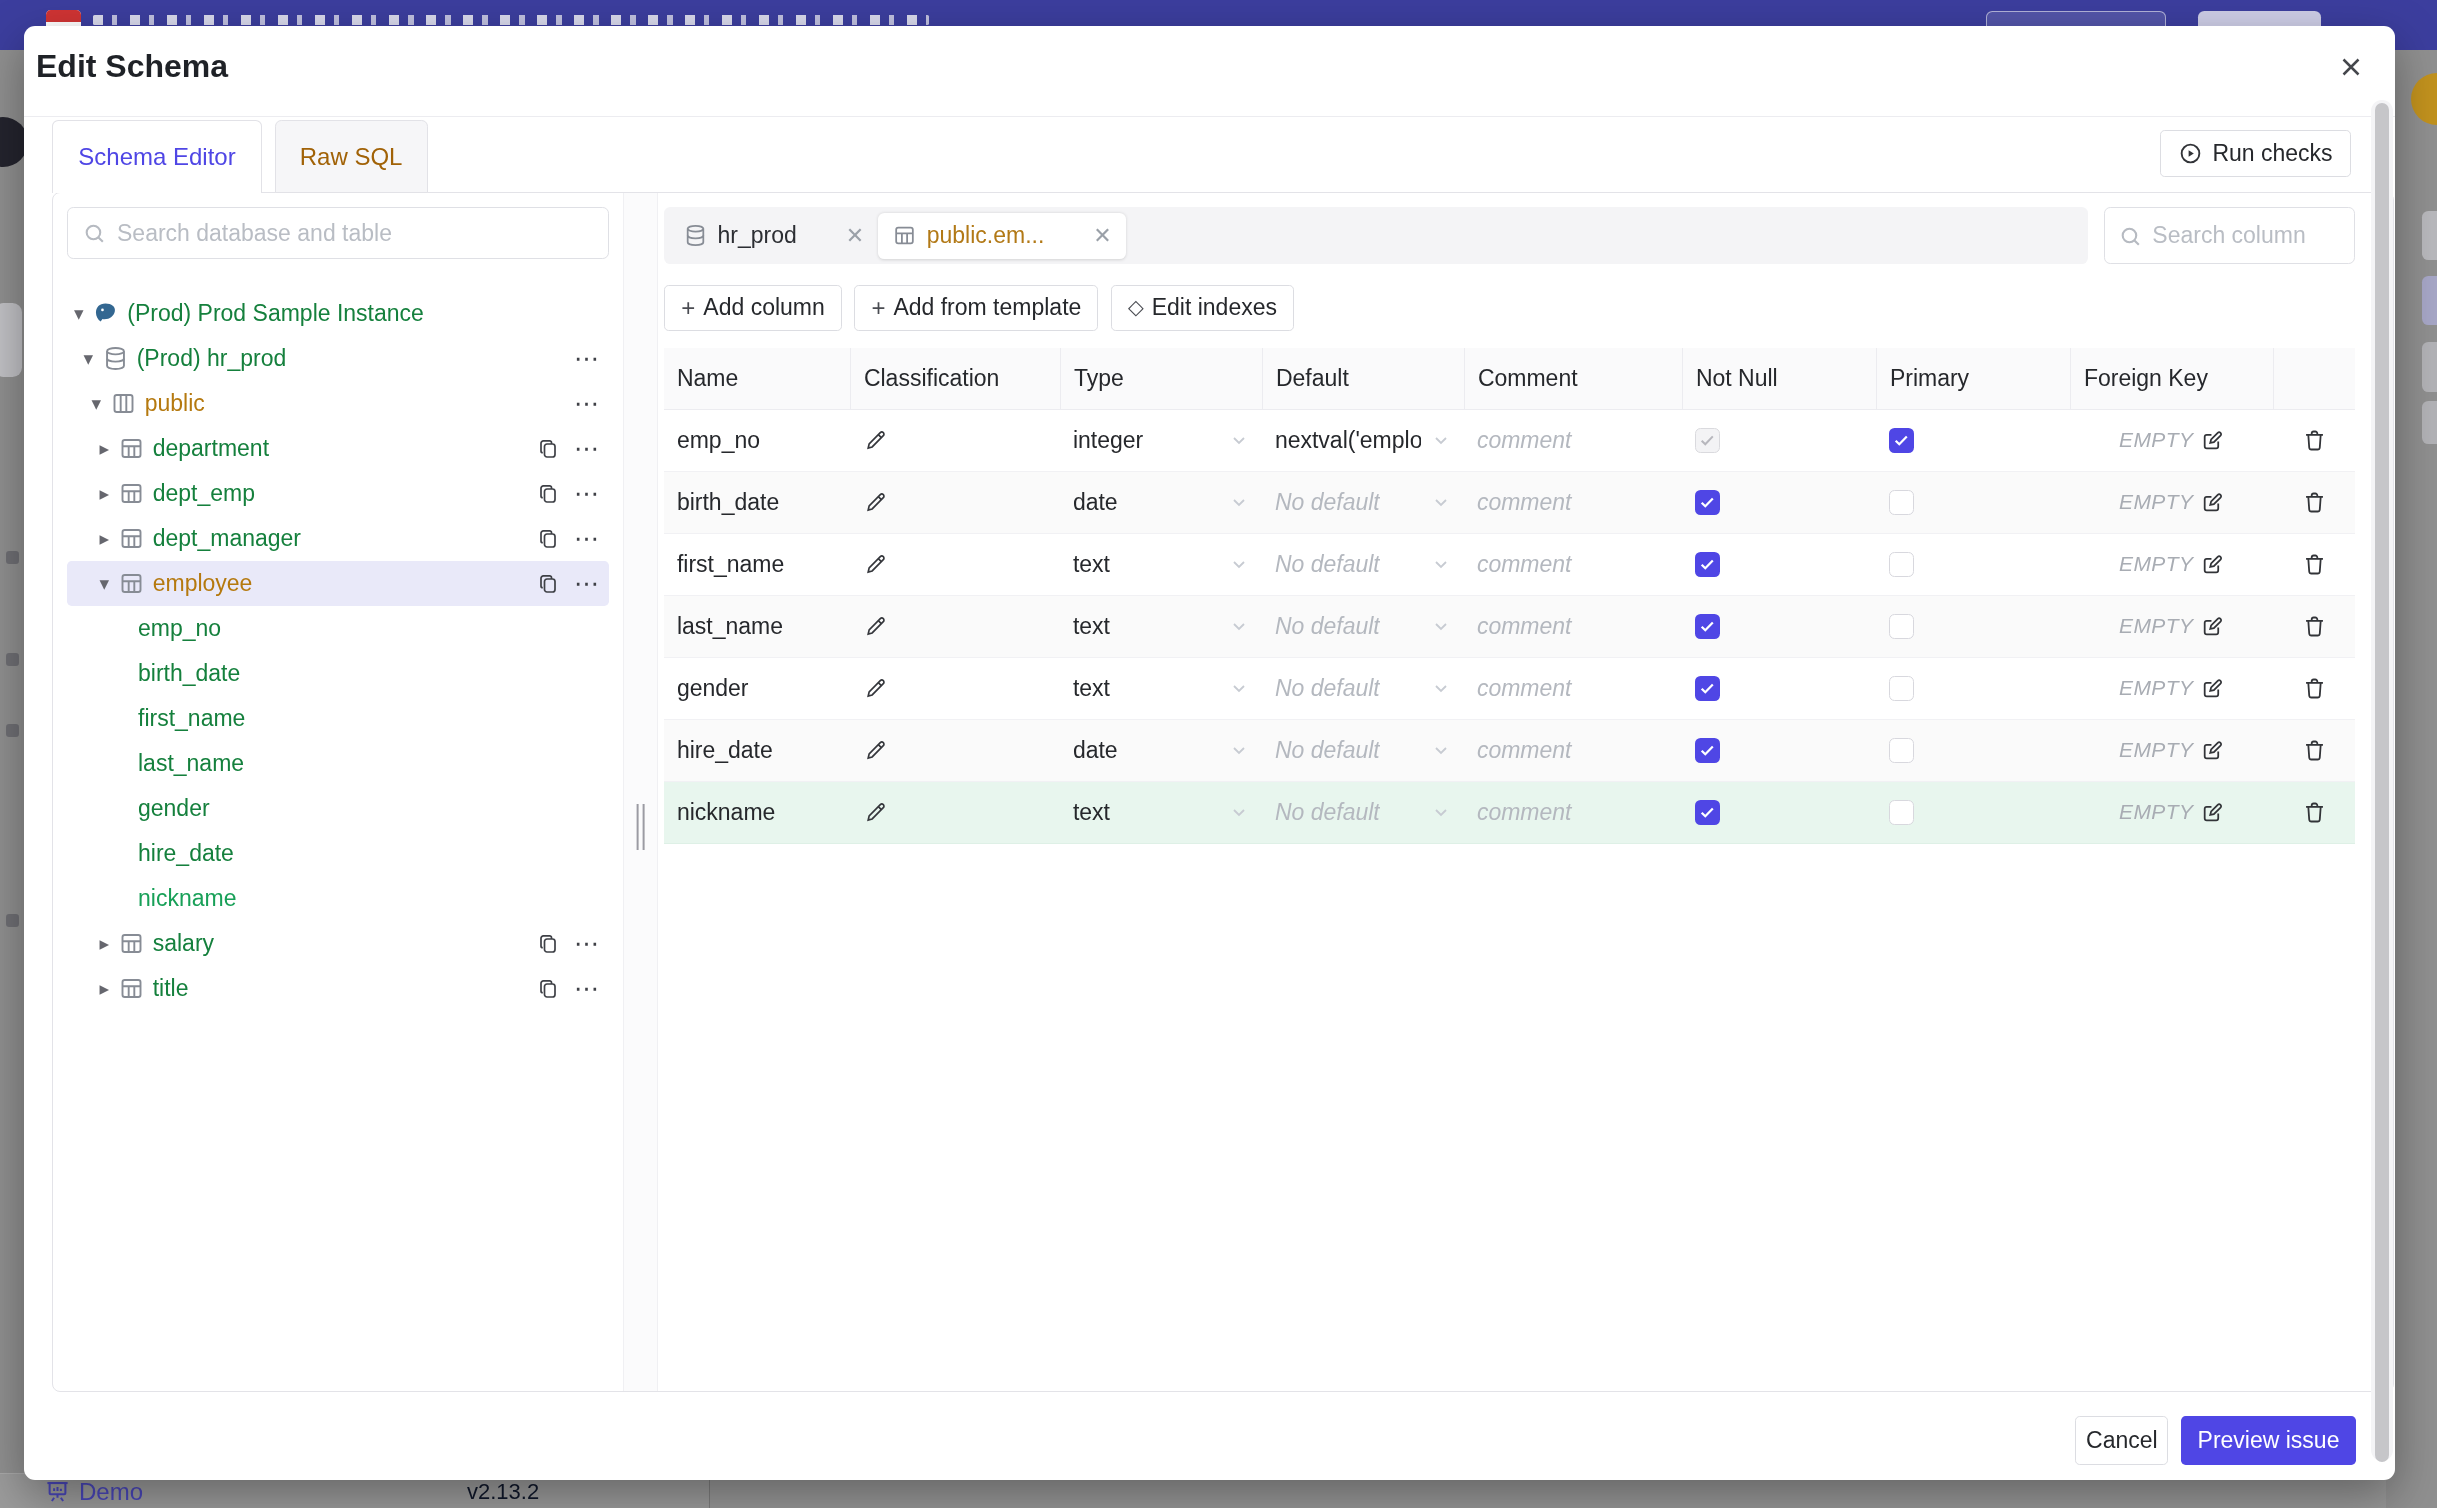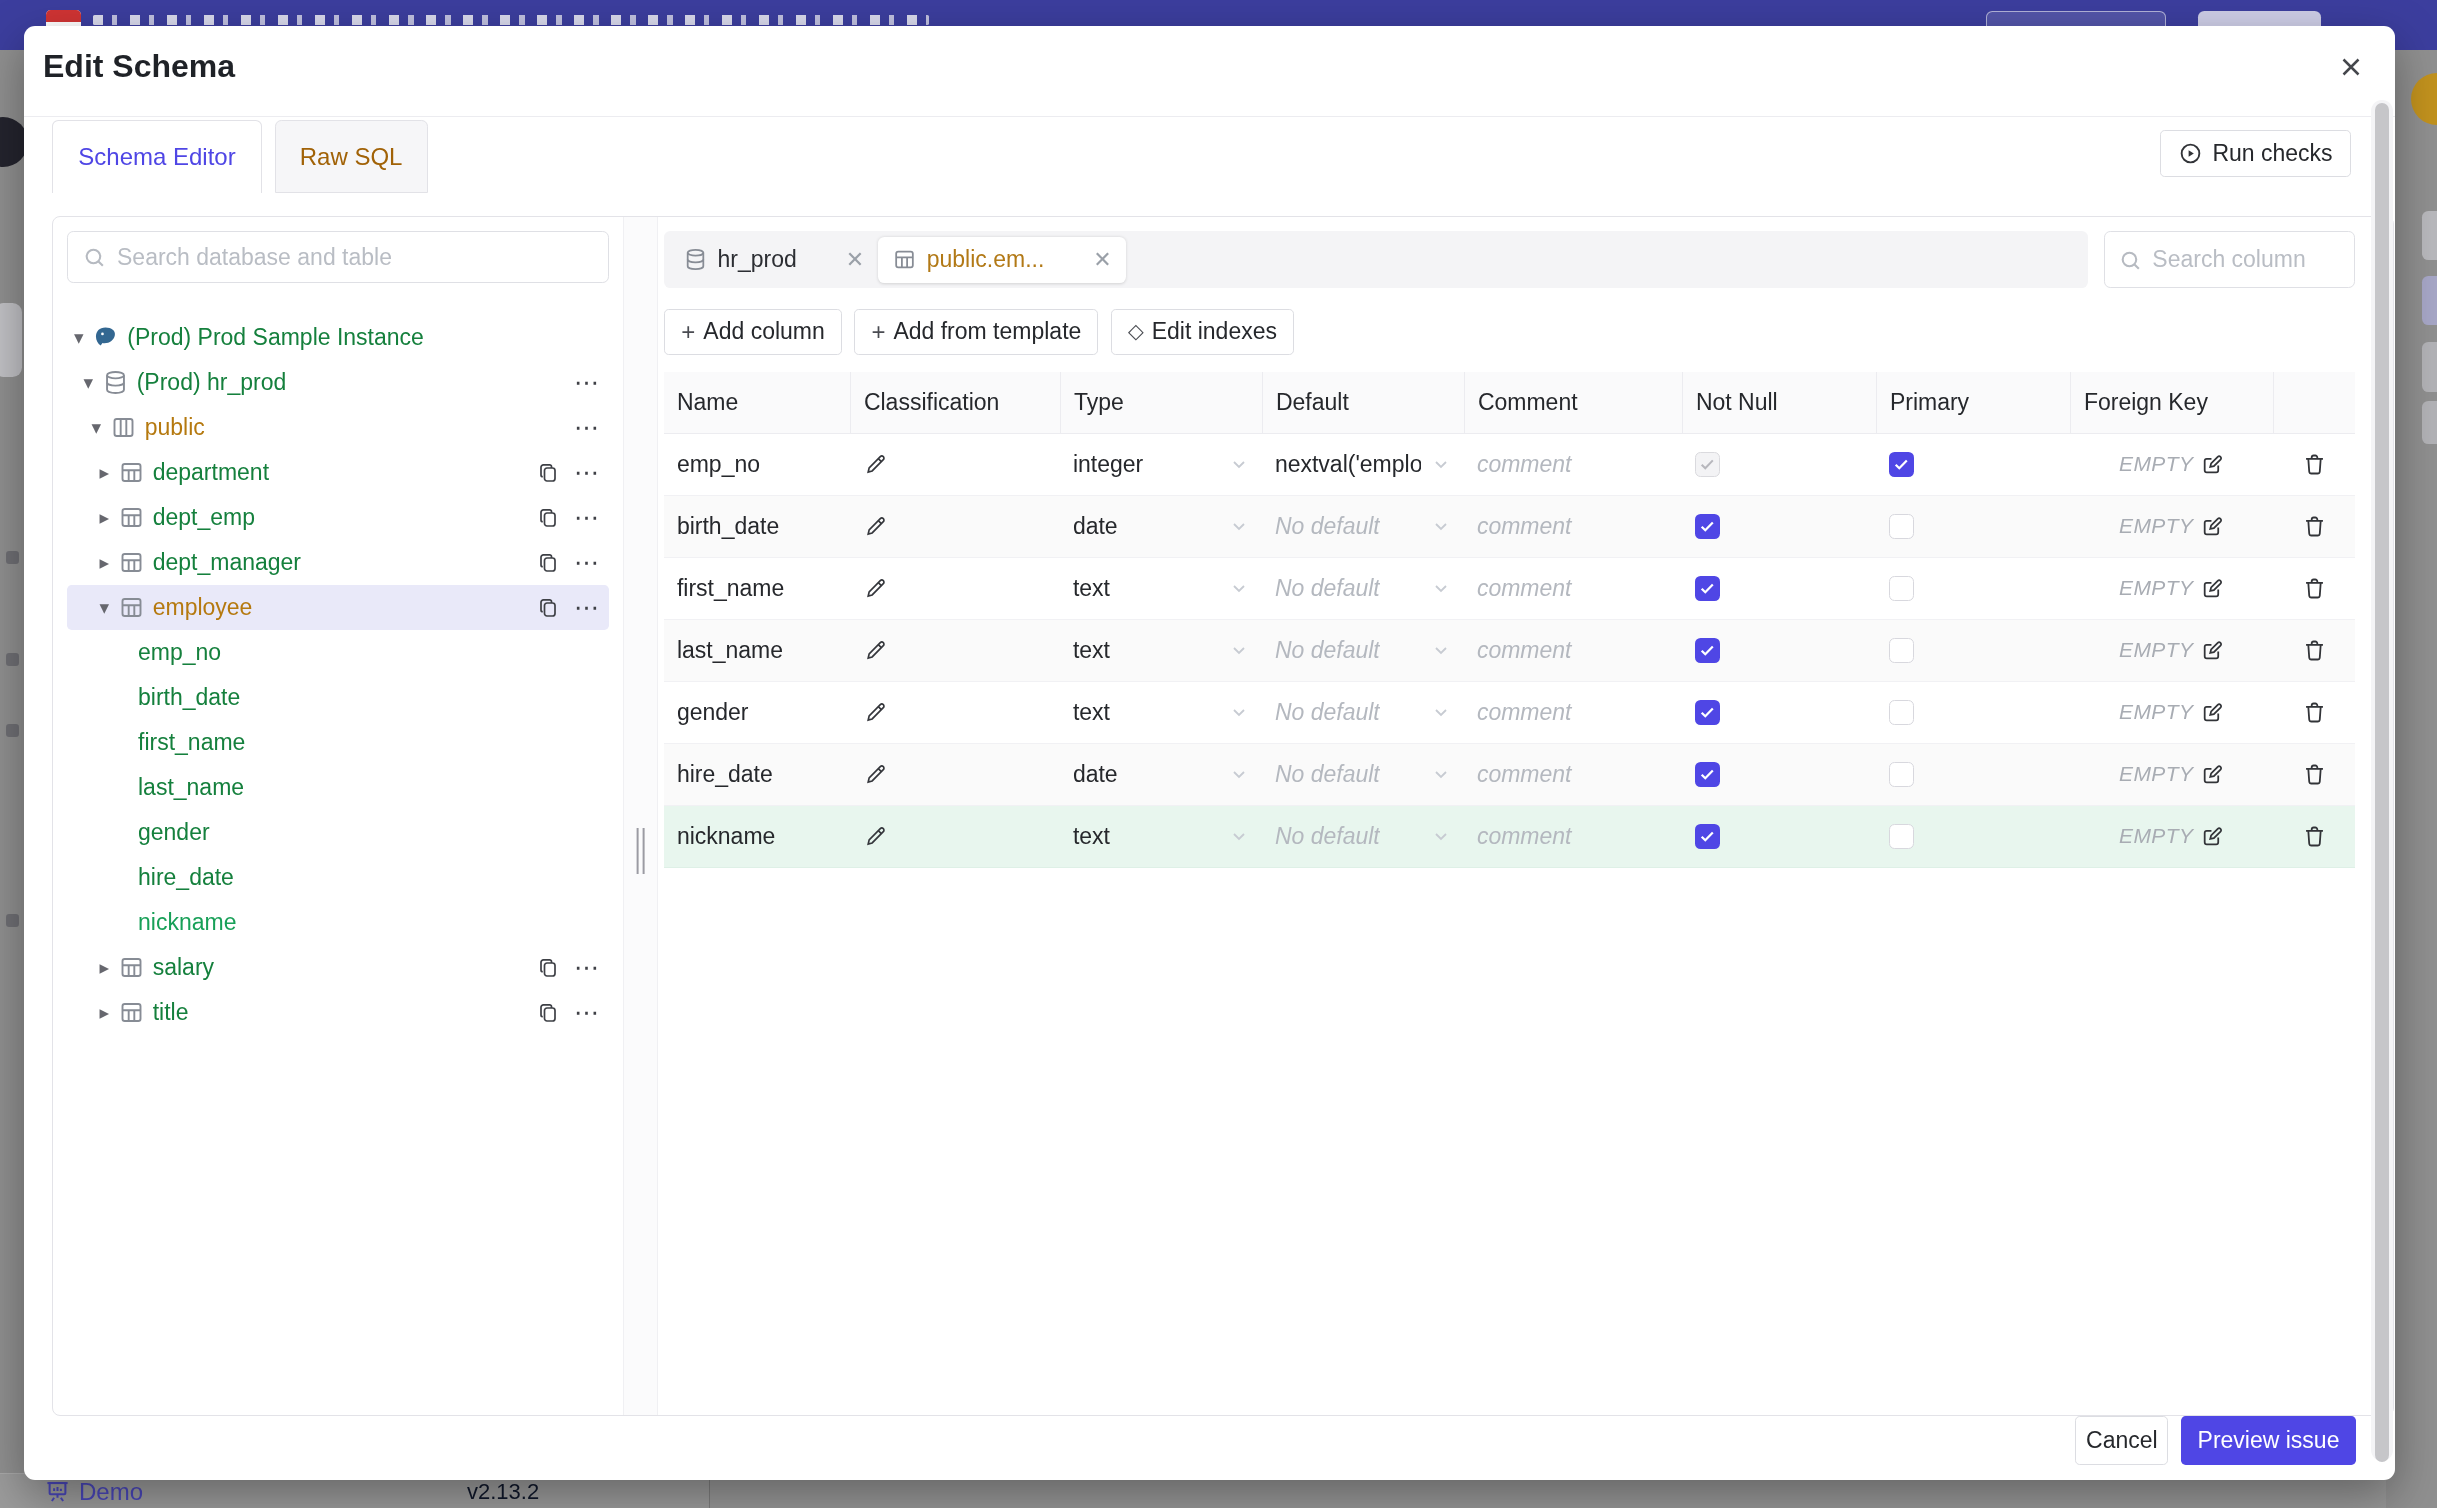--- a/index.html
+++ b/index.html
@@ -27,34 +27,34 @@
   .page-footer { position:absolute; left:0; bottom:0; width:2386px; height:35px; background:#989898; border-top:0.8px solid #a9a9a9; }
   .page-footer .pf-left { position:absolute; left:0; top:0; width:710px; height:35px; background:#9c9c9c; border-right:0.8px solid #7e7e7e; display:flex; align-items:center; }
   .pf-demo { display:flex; align-items:center; gap:8px; margin-left:44px; color:#4a47bb; font-size:24px; font-weight:500; }
   .pf-demo svg { width:27px; height:27px; }
   .pf-version { position:absolute; left:467px; top:0; height:35px; display:flex; align-items:center; color:#0f172a; font-size:22px; }
 
   
   .modal { position:absolute; left:24px; top:26px; width:2371px; height:1454px; background:#fff; border-radius:11px;
     box-shadow:0 16px 47px rgba(0,0,0,.35); }
   .m-header { position:relative; height:91px; border-bottom:0.8px solid #ececf0; }
-  .m-title { position:absolute; left:19px; top:22px; font-size:32px; font-weight:600; color:#1f2227; }
+  .m-title { position:absolute; left:12px; top:22px; font-size:32px; font-weight:600; color:#1f2227; }
   .m-close { position:absolute; right:25px; top:22px; width:38px; height:38px; display:flex; align-items:center; justify-content:center; cursor:pointer; }
   .m-close svg { width:30px; height:30px; }
 
   .tabs { position:absolute; left:28px; top:94px; display:flex; gap:12.6px; z-index:2; }
   .tab { height:73px; display:flex; align-items:center; justify-content:center; font-size:24px; border-radius:6.3px 6.3px 0 0; cursor:pointer; }
   .tab.active { width:210px; background:#fff; border:0.8px solid #e2e2e7; border-bottom:none; color:#4f46e5; font-weight:500; }
   .tab.inactive { width:153px; background:#f6f6f8; border:0.8px solid #e2e2e7; color:#a16207; }
 
   .run-checks { position:absolute; top:104px; right:44px; height:47px; display:flex; align-items:center; gap:9.5px;
     padding:0 17.4px; border:0.8px solid #dcdde2; border-radius:4.7px; background:#fff; font-size:23px; color:#26282c; cursor:pointer; }
   .run-checks svg { width:25px; height:25px; }
 
-  .card { position:absolute; left:28px; top:166px; width:2342px; height:1200px; border:0.8px solid #e3e3e8; border-radius:8px; display:flex; overflow:hidden; background:#fff;margin-top:24px; }
+  .card { position:absolute; left:28px; top:166px; width:2342px; height:1200px; border:0.8px solid #e3e3e8; border-radius:8px; display:flex; overflow:hidden; background:#fff; }
 
   
   .left-panel { width:570px; padding:14px; flex:none; }
   .searchbox { position:relative; height:52px; border:0.8px solid #dfe0e5; border-radius:6.3px; background:#fff; }
   .searchbox svg { position:absolute; left:14px; top:13.4px; width:25px; height:25px; }
   .searchbox input { position:absolute; left:49px; top:0; width:473px; height:50px; border:none; outline:none; font-size:23px; font-family:inherit; color:#26282c; background:transparent; }
   .searchbox input::placeholder { color:#b9bdc4; }
   .tree { margin-top:32px; }
   .tree-row { position:relative; display:flex; align-items:center; height:45px; border-radius:4.7px; cursor:pointer; }
   .tree-row.selected { background:#e9e9f9; }

